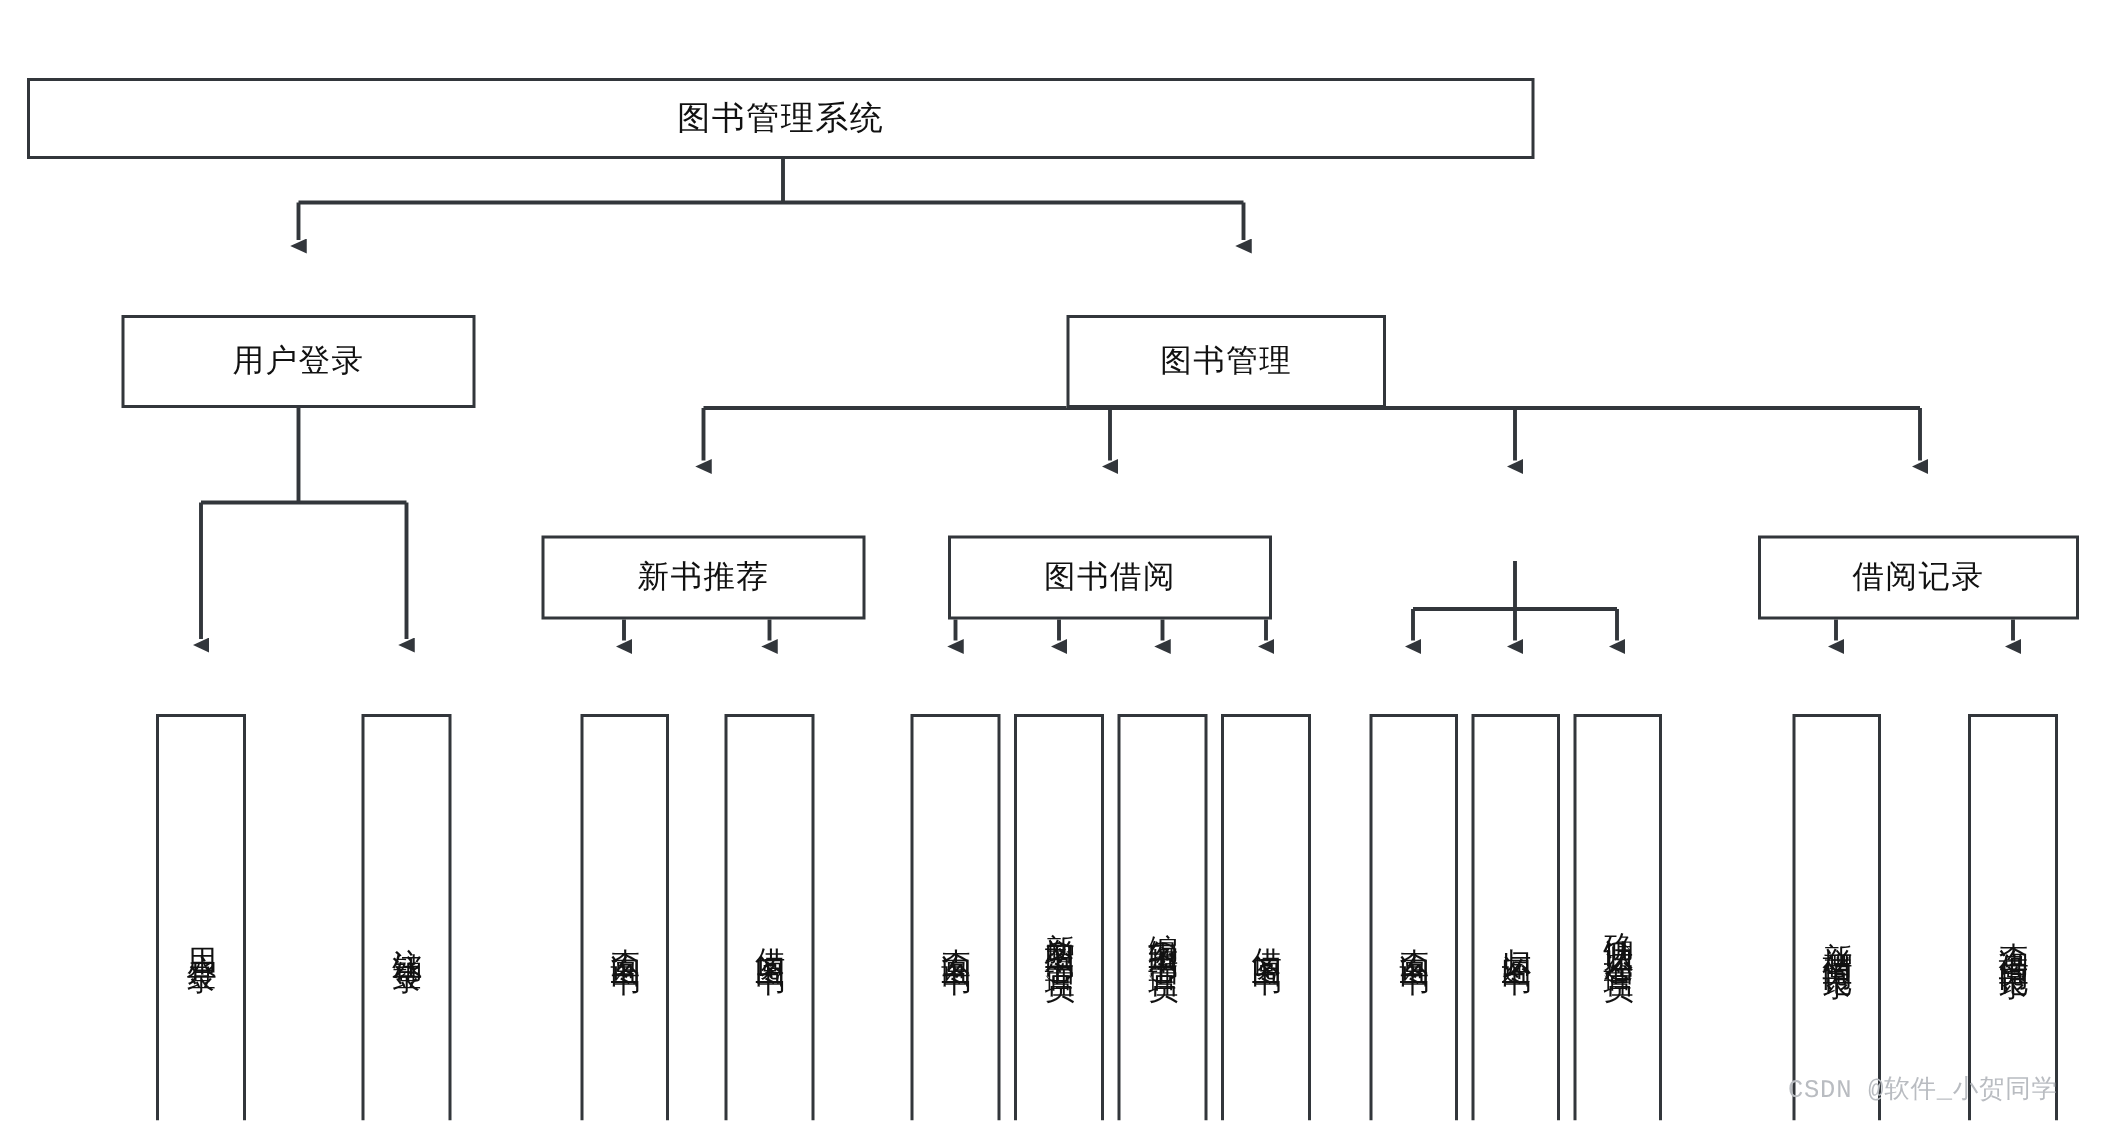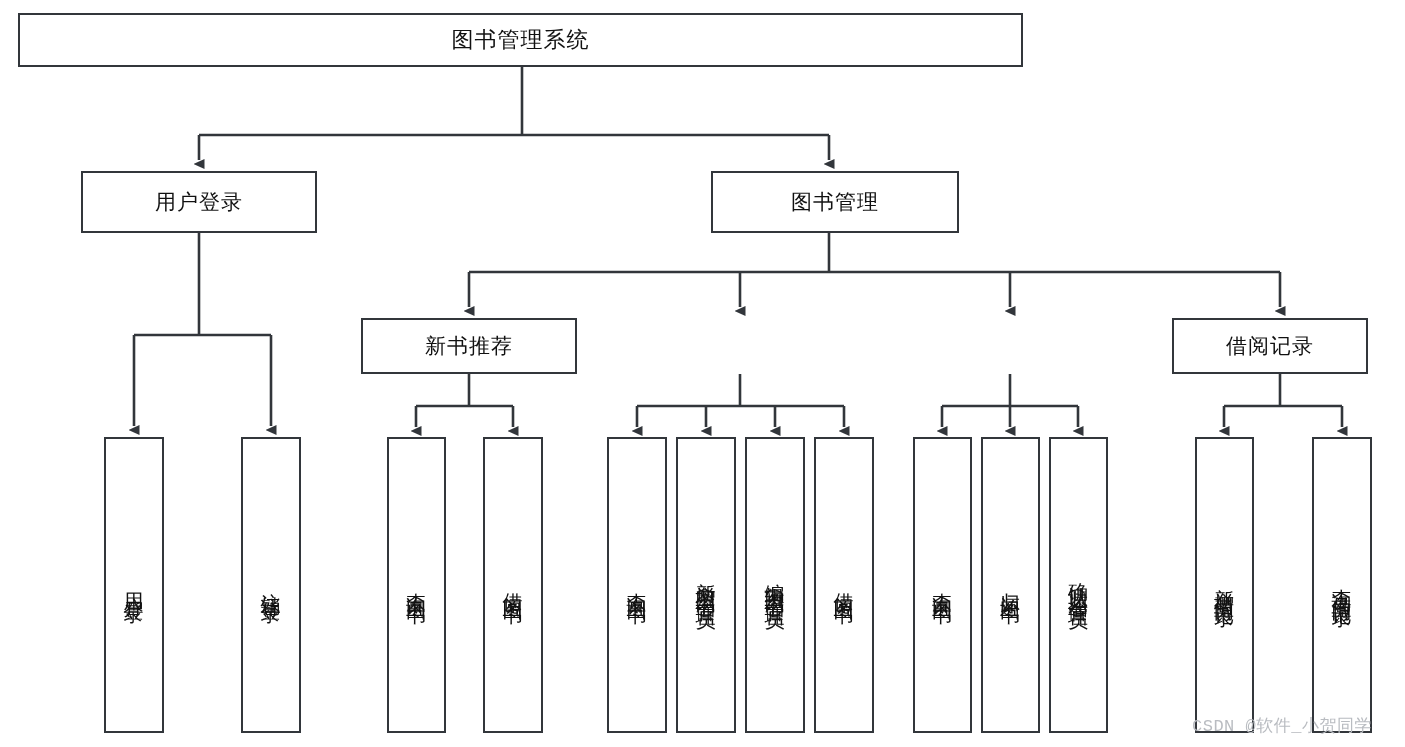--- a/index.html
+++ b/index.html
@@ -9,20 +9,21 @@
 
   .node{
     position:absolute;
     box-sizing:border-box;
     background:#ffffff;
     border:2.5px solid #32363b;
     display:flex;
     align-items:center;
     justify-content:center;
     color:#000;
+    margin-top:39px;
   }
   .node .lbl{
     font-size:21px;
     line-height:1.15;
     letter-spacing:1px;
     white-space:nowrap;
     color:#111;
   }
   .node.root .lbl{font-size:22px;}
   .node.leaf{
@@ -104,28 +105,31 @@
     </g>
   </svg>
 
   <div class="node root" style="left: 18px; top: 13px; width: 1005px; height: 54px;">
     <span class="lbl">图书管理系统</span>
   </div>
 
   <div class="node" style="left: 81px; top: 171px; width: 236px; height: 62px;">
     <span class="lbl">用户登录</span>
   </div>
-  <div class="node" style="left: 711px; top: 171px; width: 248px; height: 62px;">
+  <div class="node" style="left: 711px; top: 171px; width: 213px; height: 62px;">
     <span class="lbl">图书管理</span>
   </div>
 
   <div class="node" style="left: 361px; top: 318px; width: 216px; height: 56px;">
     <span class="lbl">新书推荐</span>
   </div>
-  <div class="node" style="left: 1172px; top: 318px; width: 196px; height: 56px;">
+  <div class="node" style="left: 632px; top: 318px; width: 216px; height: 56px;">
+    <span class="lbl">图书借阅</span>
+  </div>
+  <div class="node" style="left: 1172px; top: 318px; width: 214px; height: 56px;">
     <span class="lbl">借阅记录</span>
   </div>
 
   <div class="node leaf" style="left: 104px; top: 437px; width: 60px; height: 296px;">
     <span class="lbl">用户登录</span>
   </div>
   <div class="node leaf" style="left: 241px; top: 437px; width: 60px; height: 296px;">
     <span class="lbl">注销登录</span>
   </div>
   <div class="node leaf" style="left: 387px; top: 437px; width: 59px; height: 296px;">

